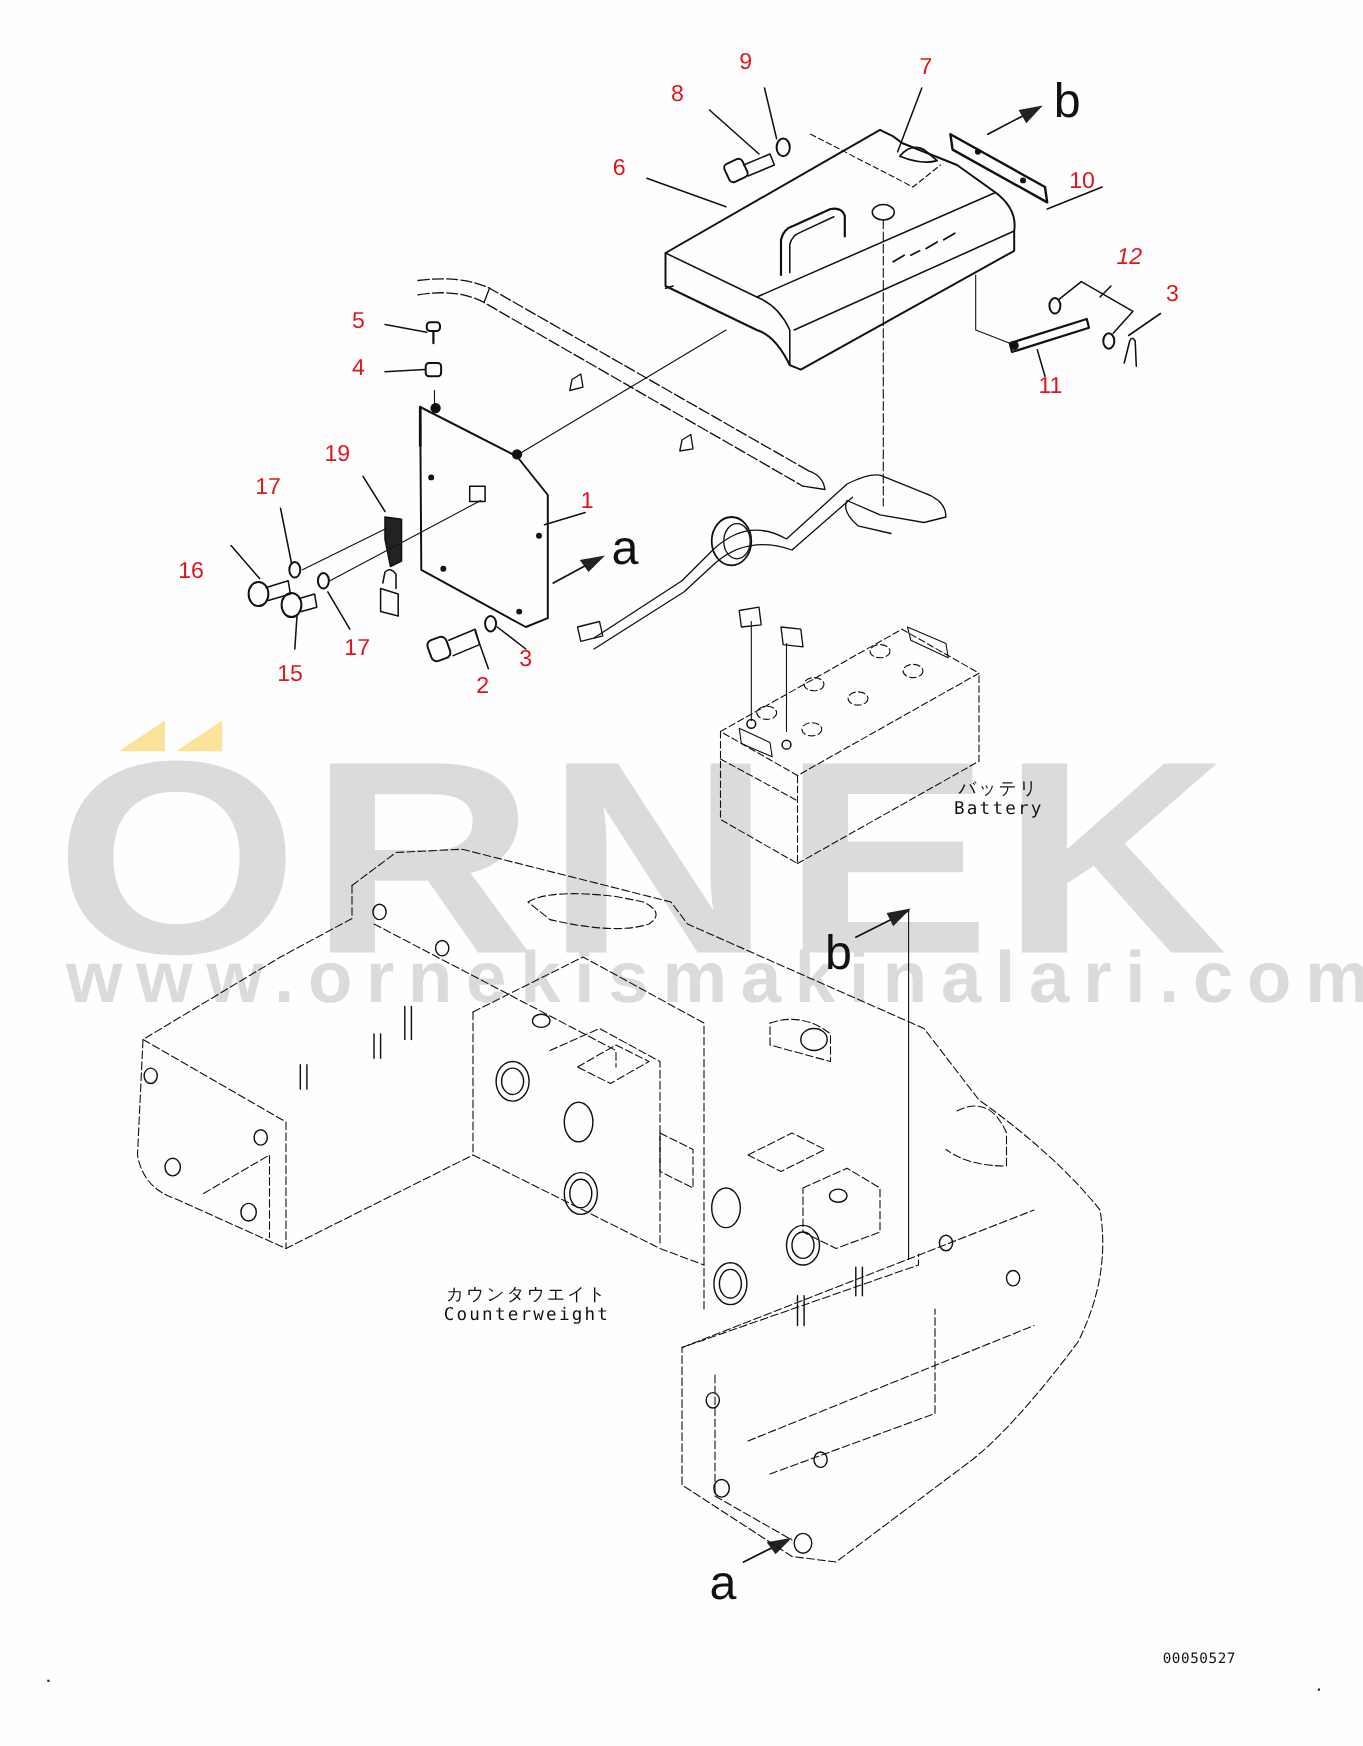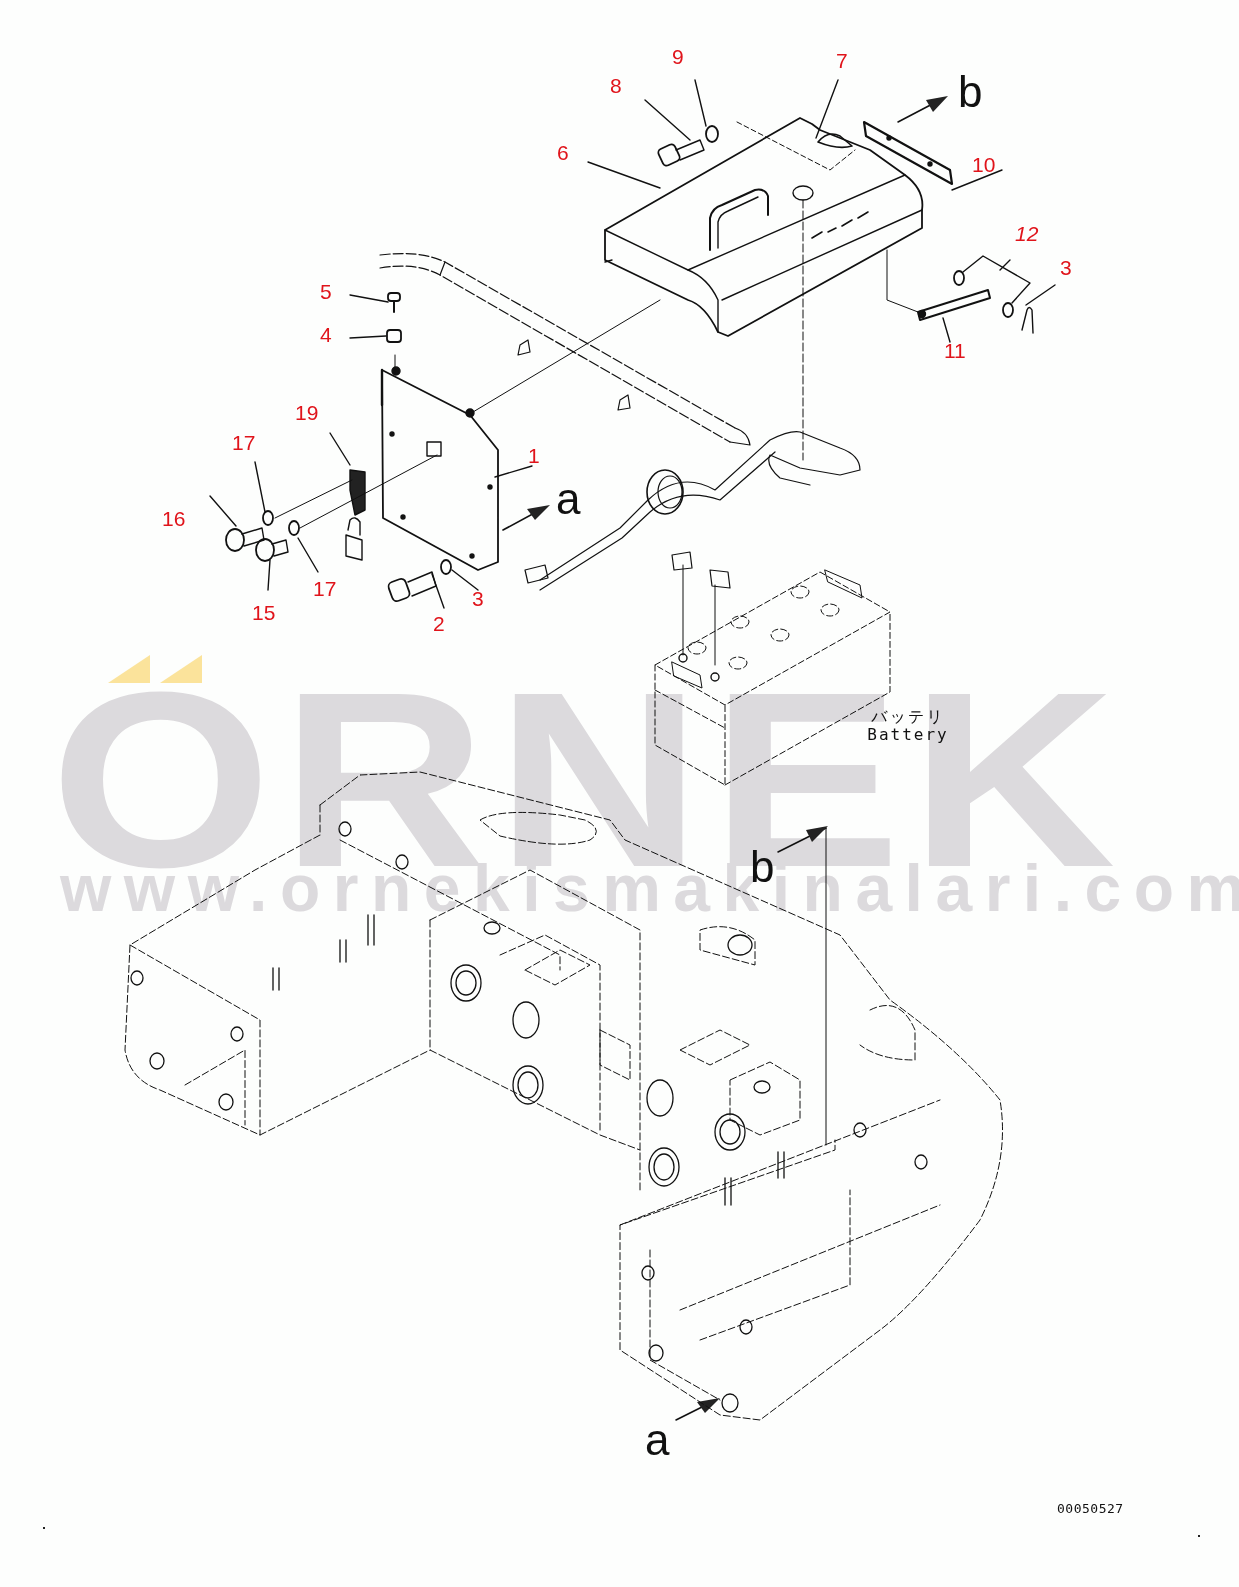--- a/index.html
+++ b/index.html
@@ -271,18 +271,22 @@
 
   <div class="view-letter" style="left:556px; top:477px;">a</div>
   <div class="view-letter" style="left:958px; top:70px;">b</div>
   <div class="view-letter" style="left:750px; top:845px;">b</div>
   <div class="view-letter" style="left:645px; top:1418px;">a</div>
 
   <div class="caption" style="left:858px; top:708px; width:100px;">
     <div>バッテリ</div>
     <div>Battery</div>
   </div>
+  <div class="caption" style="left:384px; top:1168px; width:190px;">
+    <div>カウンタウエイト</div>
+    <div>Counterweight</div>
+  </div>
 
   <div class="code" style="left:1057px; top:1490px;margin-top:11px;">00050527</div>
 
   <div class="dot" style="left:43px; top:1527px;"></div>
   <div class="dot" style="left:1198px; top:1535px;"></div>
 </div>
 
 </body></html>

